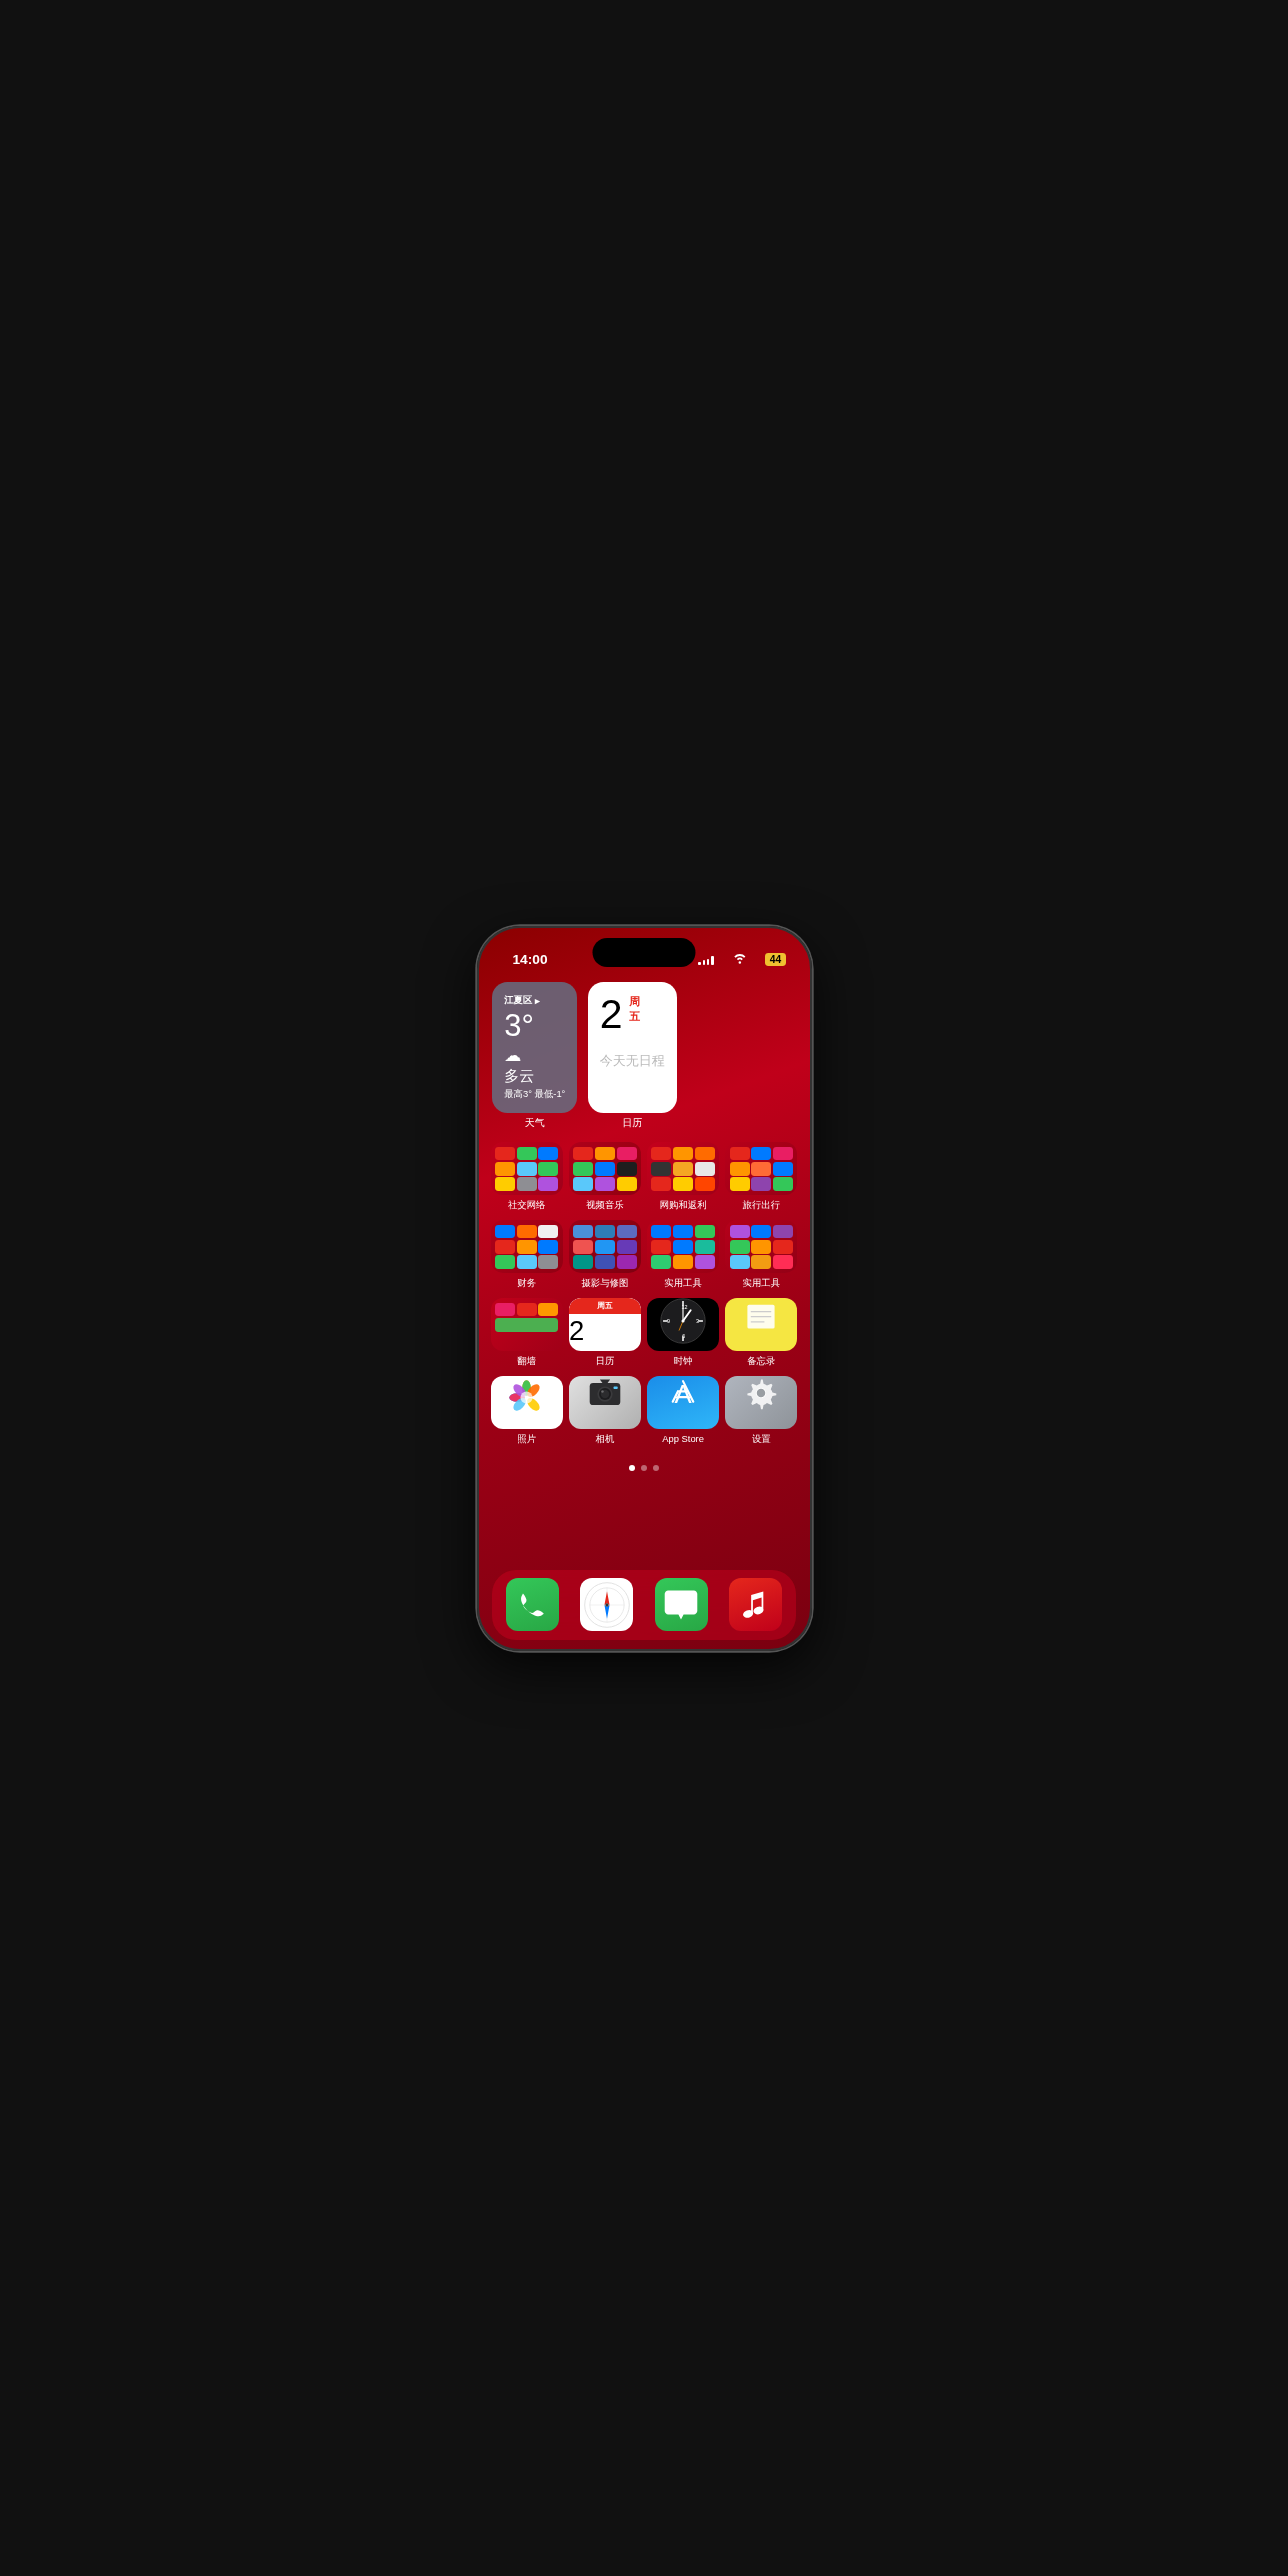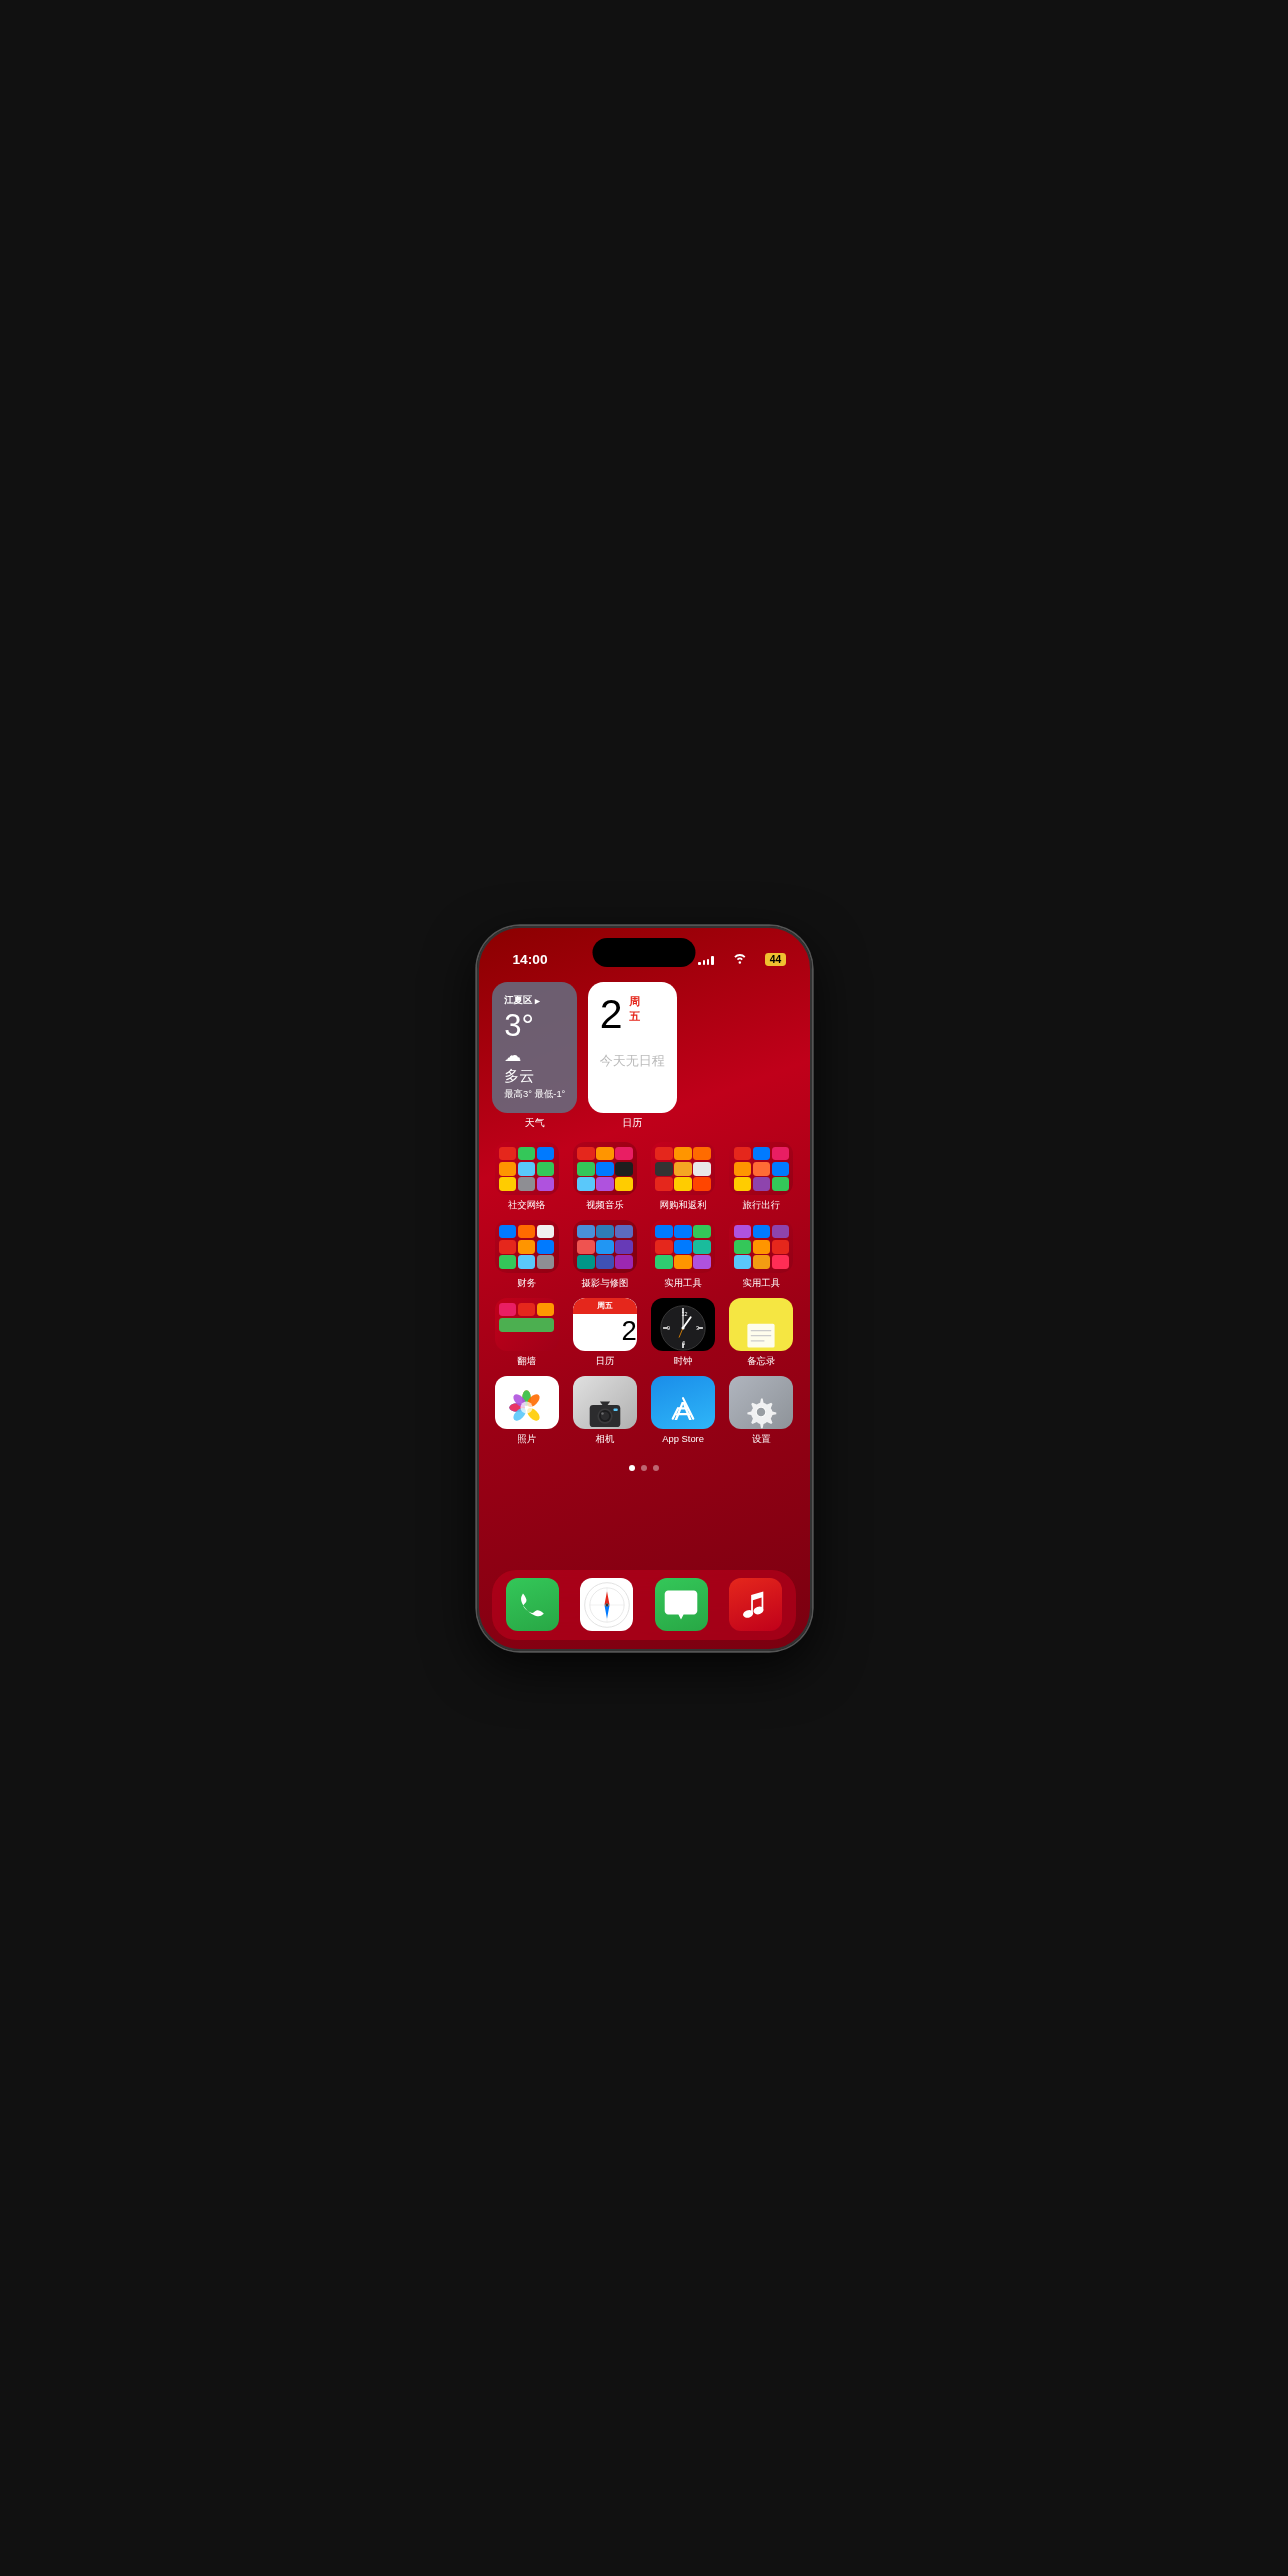--- a/index.html
+++ b/index.html
@@ -184,25 +184,25 @@
     }
 
     .app-item {
       display: flex;
       flex-direction: column;
       align-items: center;
       width: 69px;
     }
 
     .app-icon {
-      width: 64px;
+      width: 72px;
       height: 53px;
       border-radius: 12px;
       display: flex;
-      align-items: flex-end;
+      align-items: flex-start;
       justify-content: center;
       position: relative;
       overflow: hidden;
       margin-bottom: 3.4px;
     }
 
     .app-label {
       color: #fff;
       font-size: 9.4px;
       text-align: center;

